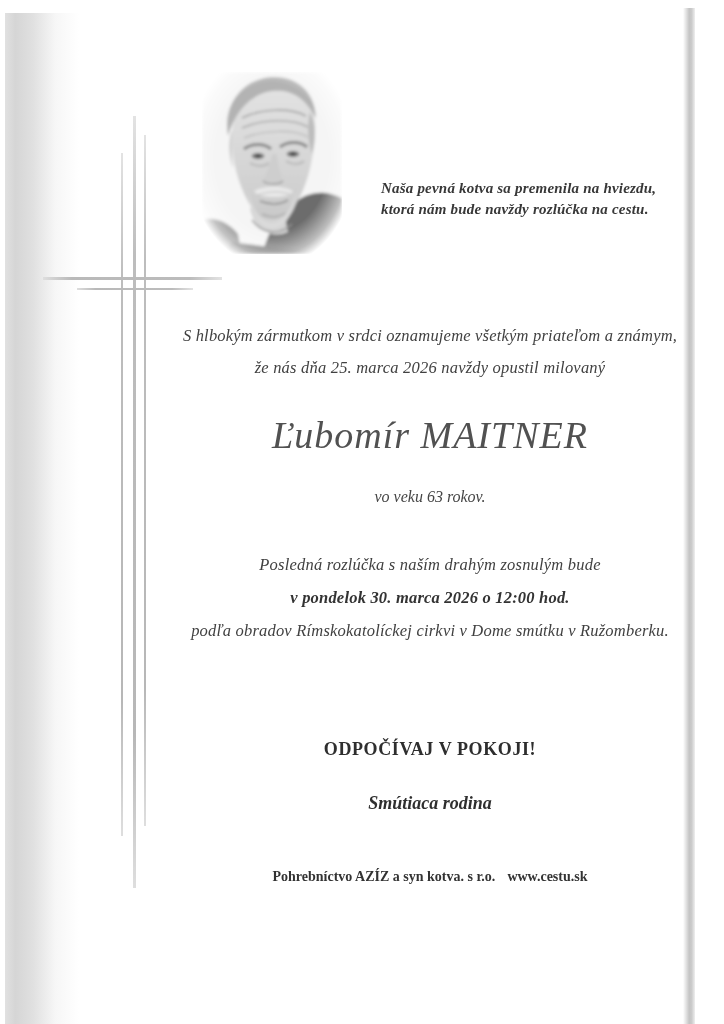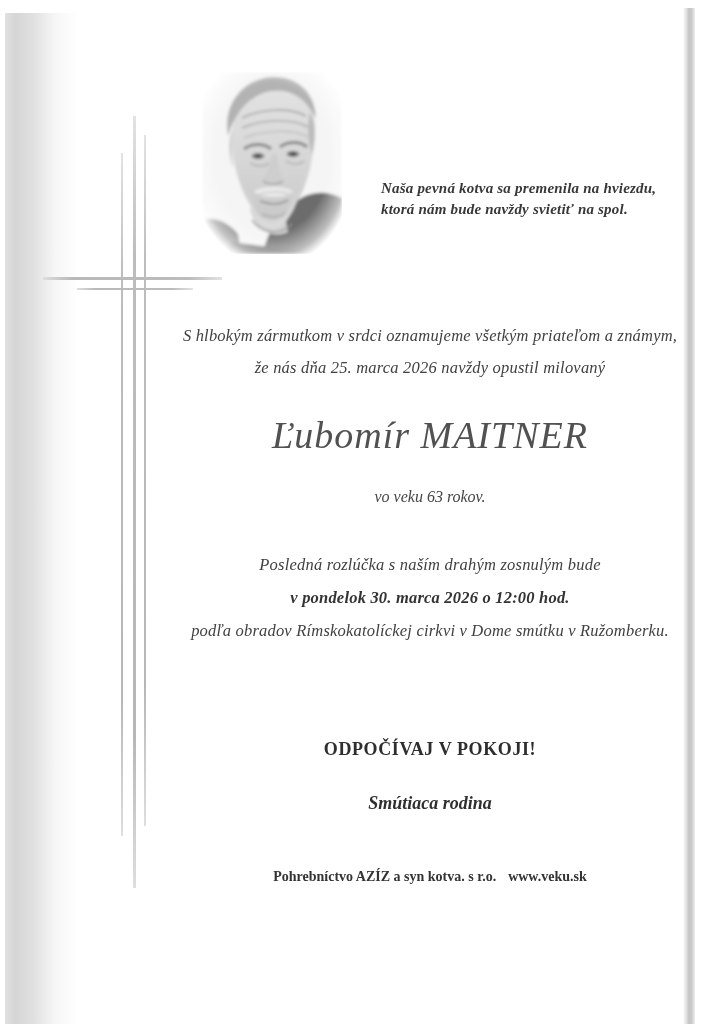--- a/index.html
+++ b/index.html
@@ -150,33 +150,33 @@
 
         <path d="M58,129 C68,133 78,133 86,128" stroke="#8c8c8c" stroke-width="1.6" fill="none"></path>
 
         <path d="M60,142 C68,146 76,146 83,141" stroke="#b1b1b1" stroke-width="2" fill="none"></path>
       </g>
     </svg>
   </div>
 
   <div class="quote">
     <div>Naša pevná kotva sa premenila na hviezdu,</div>
-    <div>ktorá nám bude navždy svietiť  na spol.</div>
+    <div>ktorá nám bude navždy rozlúčka  na cestu.</div>
   </div>
 
   <div class="cline ann ann1">S hlbokým zármutkom v srdci oznamujeme všetkým priateľom a známym,</div>
   <div class="cline ann ann2">že nás dňa 25. marca 2026 navždy opustil milovaný</div>
 
   <div class="cline name">Ľubomír MAITNER</div>
   <div class="cline age">vo veku 63 rokov.</div>
 
   <div class="cline fw fw1">Posledná rozlúčka s naším drahým zosnulým bude</div>
   <div class="cline fw fw2">v pondelok 30. marca 2026 o 12:00 hod.</div>
   <div class="cline fw fw3">podľa obradov Rímskokatolíckej cirkvi v Dome smútku v Ružomberku.</div>
 
   <div class="cline rip">ODPOČÍVAJ V POKOJI!</div>
   <div class="cline family">Smútiaca rodina</div>
 
   <div class="cline footer">
-    <span>Pohrebníctvo AZÍZ a syn kotva. s r.o.</span><span class="gap"></span><span>www.veku.sk</span>
+    <span>Pohrebníctvo AZÍZ a syn kotva. s r.o.</span><span class="gap"></span><span>www.cestu.sk</span>
   </div>
 
 </div>
 
 </body></html>

